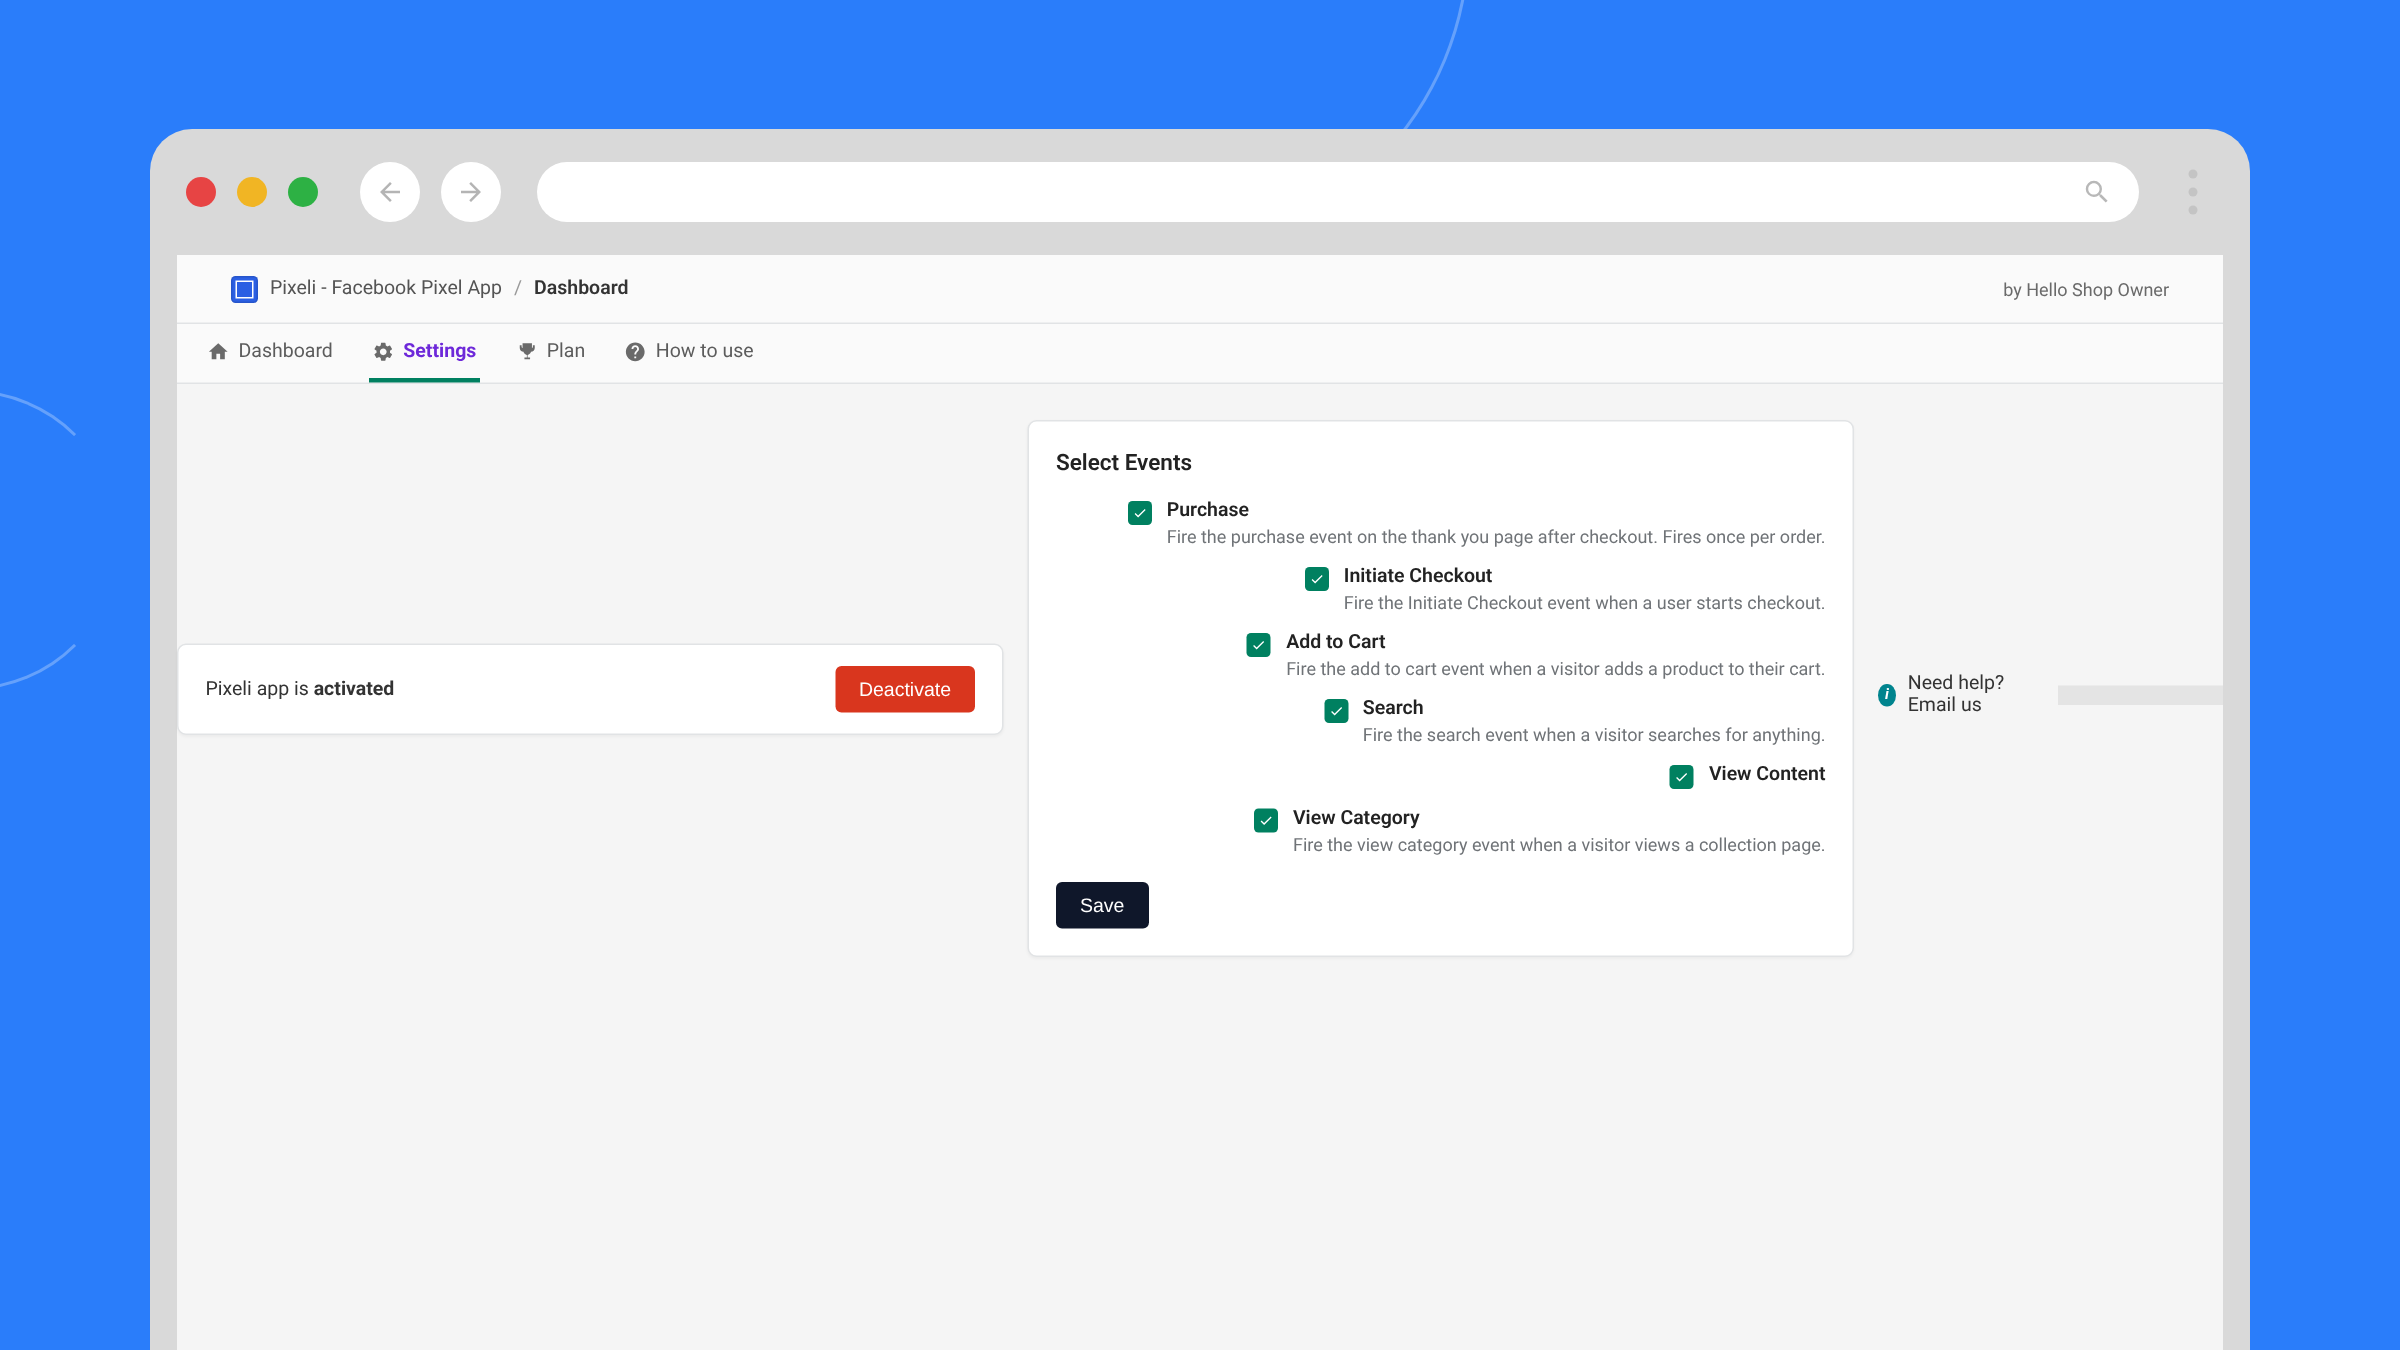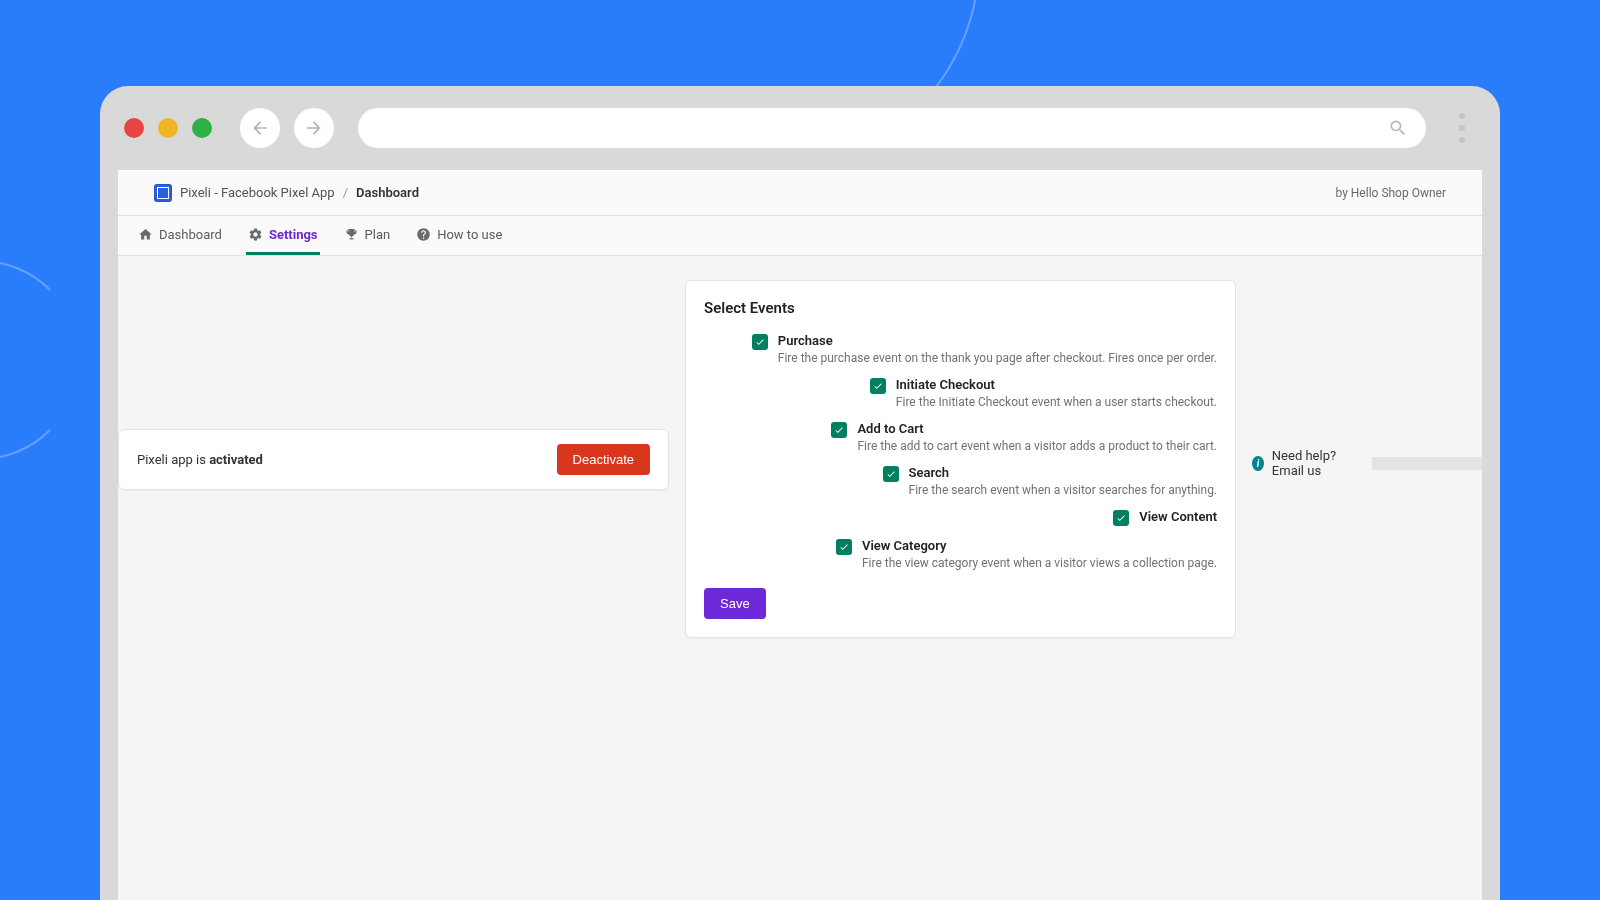--- a/index.html
+++ b/index.html
@@ -135,21 +135,21 @@
 .event-item { display: flex; gap: 10px; margin-bottom: 12px; justify-content: flex-end; }
 .checkbox {
   width: 16px; height: 16px; border-radius: 3px; background: #008060;
   display: flex; align-items: center; justify-content: center;
   flex-shrink: 0; margin-top: 1px; cursor: pointer;
 }
 .checkbox svg { width: 10px; height: 10px; fill: #fff; }
 .event-label { font-size: 13px; font-weight: 600; color: #222; }
 .event-desc { font-size: 12px; color: #6f7377; margin-top: 3px; }
 .save-btn {
-  background: #6d28d9; color: #fff; border: none; border-radius: 4px;
+  background: #0f172a; color: #fff; border: none; border-radius: 4px;
   padding: 8px 16px; font-size: 13px; font-weight: 500; cursor: pointer;
   margin-top: 6px;
 }
 .help-row {
   display: flex; align-items: center; gap: 8px; font-size: 13px; color: #333;
   margin-top: 8px;
 }
 .info-icon {
   width: 15px; height: 15px; border-radius: 50%; background: #00848e;
   display: flex; align-items: center; justify-content: center;

